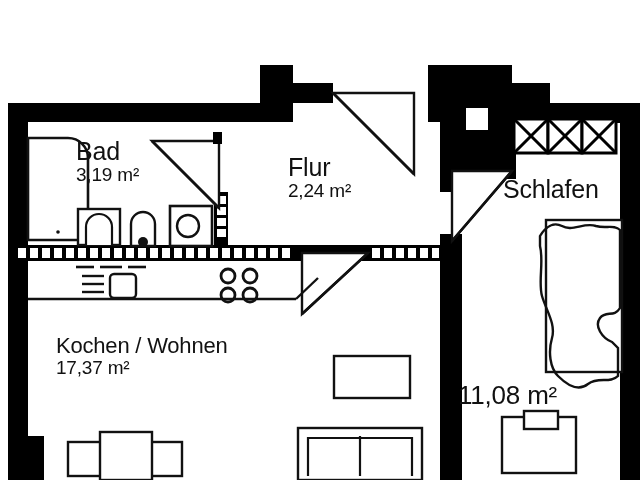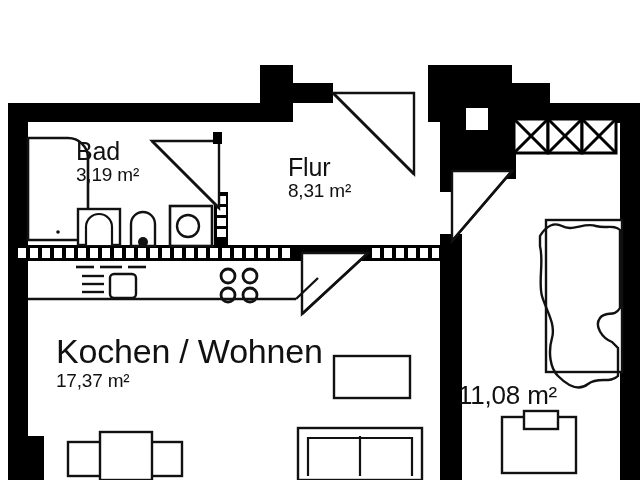--- a/index.html
+++ b/index.html
@@ -44,21 +44,21 @@
     font-size: 19px;
     font-weight: 400;
     letter-spacing: -0.2px;
     margin-top: 1px;
   }
   #label-bad      { left: 76px;  top: 92px; }
   #label-flur     { left: 288px; top: 108px; }
   #label-schlafen { left: 503px; top: 130px; }
   #label-schlafen .rl-name { font-size: 25px; }
   #label-kw       { left: 56px;  top: 288px; }
-  #label-kw .rl-name { font-size: 34px; }
+  #label-kw .rl-name { font-size: 22px; }
   #area-schlafen  { left: 458px; top: 336px; }
   #area-schlafen .rl-area { font-size: 26px; margin-top: 0; }
 </style>
 </head>
 <body>
 
 <div id="floorplan-page">
 
   <svg id="plan-svg" viewBox="0 0 640 480" xmlns="http://www.w3.org/2000/svg">
 
@@ -290,23 +290,26 @@
 
   </svg>
 
   <div class="room-label" id="label-bad">
     <span class="rl-name">Bad</span>
     <span class="rl-area">3,19 m²</span>
   </div>
 
   <div class="room-label" id="label-flur">
     <span class="rl-name">Flur</span>
-    <span class="rl-area">8,31 m²</span>
-  </div>
-
+    <span class="rl-area">2,24 m²</span>
+  </div>
+
+  <div class="room-label" id="label-schlafen">
+    <span class="rl-name">Schlafen</span>
+  </div>
 
   <div class="room-label" id="area-schlafen">
     <span class="rl-area">11,08 m²</span>
   </div>
 
   <div class="room-label" id="label-kw">
     <span class="rl-name">Kochen / Wohnen</span>
     <span class="rl-area">17,37 m²</span>
   </div>
 

